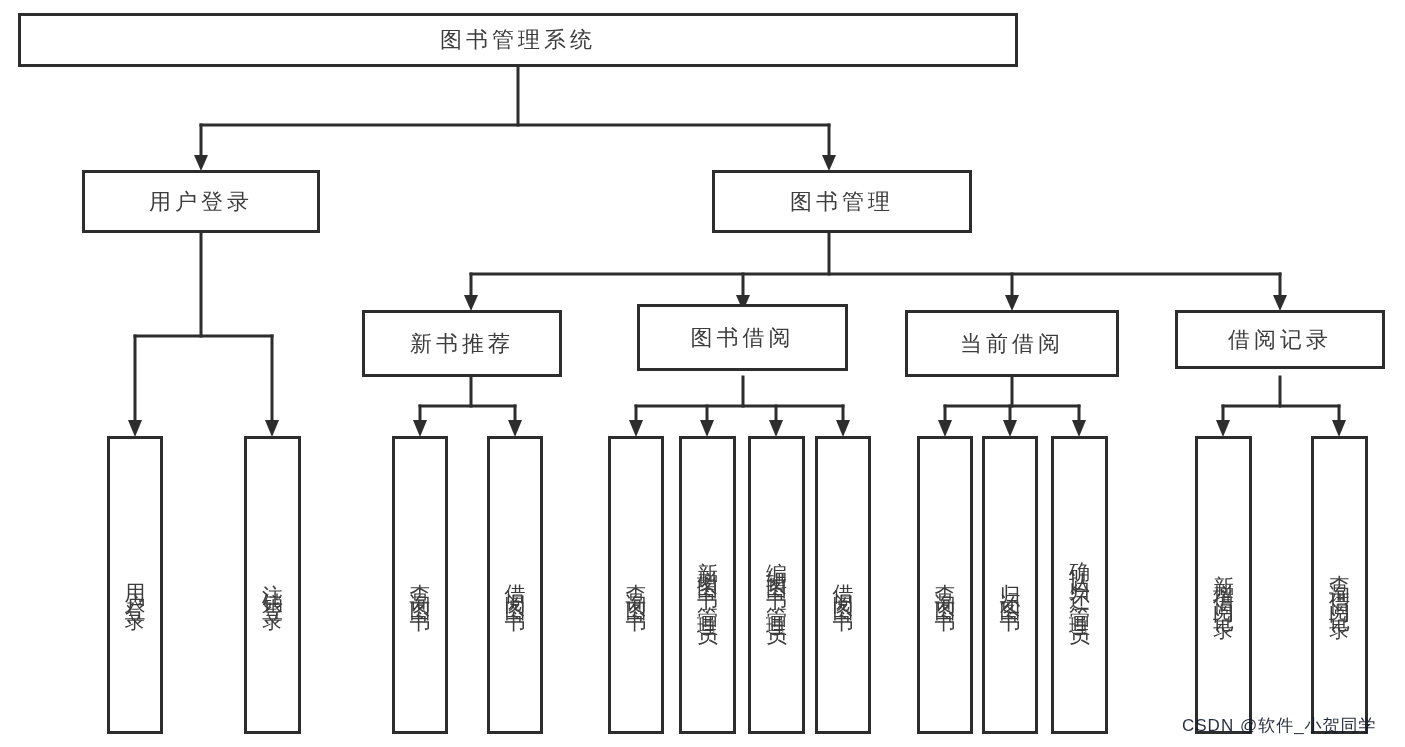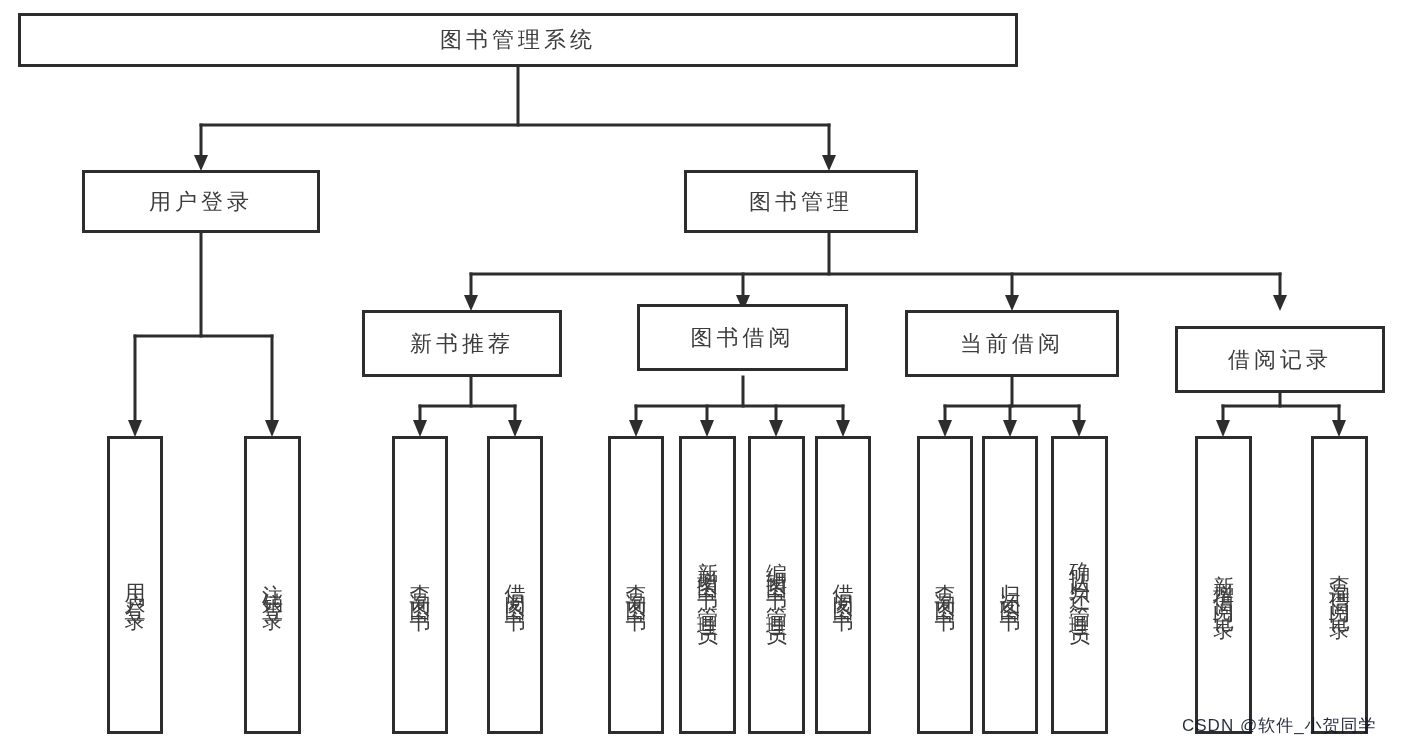--- a/index.html
+++ b/index.html
@@ -129,34 +129,34 @@
     </g>
   </svg>
 
   <div class="hbox" style="left:18px;top:13px;width:1000px;height:54px">
     <span class="hlabel">图书管理系统</span>
   </div>
 
   <div class="hbox" style="left:82px;top:170px;width:238px;height:63px">
     <span class="hlabel">用户登录</span>
   </div>
-  <div class="hbox" style="left:684px;top:170px;width:234px;height:63px">
+  <div class="hbox" style="left:712px;top:170px;width:260px;height:63px">
     <span class="hlabel">图书管理</span>
   </div>
 
   <div class="hbox" style="left:362px;top:310px;width:200px;height:67px">
     <span class="hlabel">新书推荐</span>
   </div>
   <div class="hbox" style="left:637px;top:304px;width:211px;height:67px">
     <span class="hlabel">图书借阅</span>
   </div>
   <div class="hbox" style="left:905px;top:310px;width:214px;height:67px">
     <span class="hlabel">当前借阅</span>
   </div>
-  <div class="hbox" style="left:1175px;top:326px;width:210px;height:67px">
+  <div class="hbox" style="left:1175px;top:310px;width:210px;height:59px">
     <span class="hlabel">借阅记录</span>
   </div>
 
   <div class="vbox" style="left:107px;top:436px;width:56px;height:298px">
     <span class="vlabel">用户登录</span>
   </div>
   <div class="vbox" style="left:244px;top:436px;width:57px;height:298px">
     <span class="vlabel">注销登录</span>
   </div>
 

